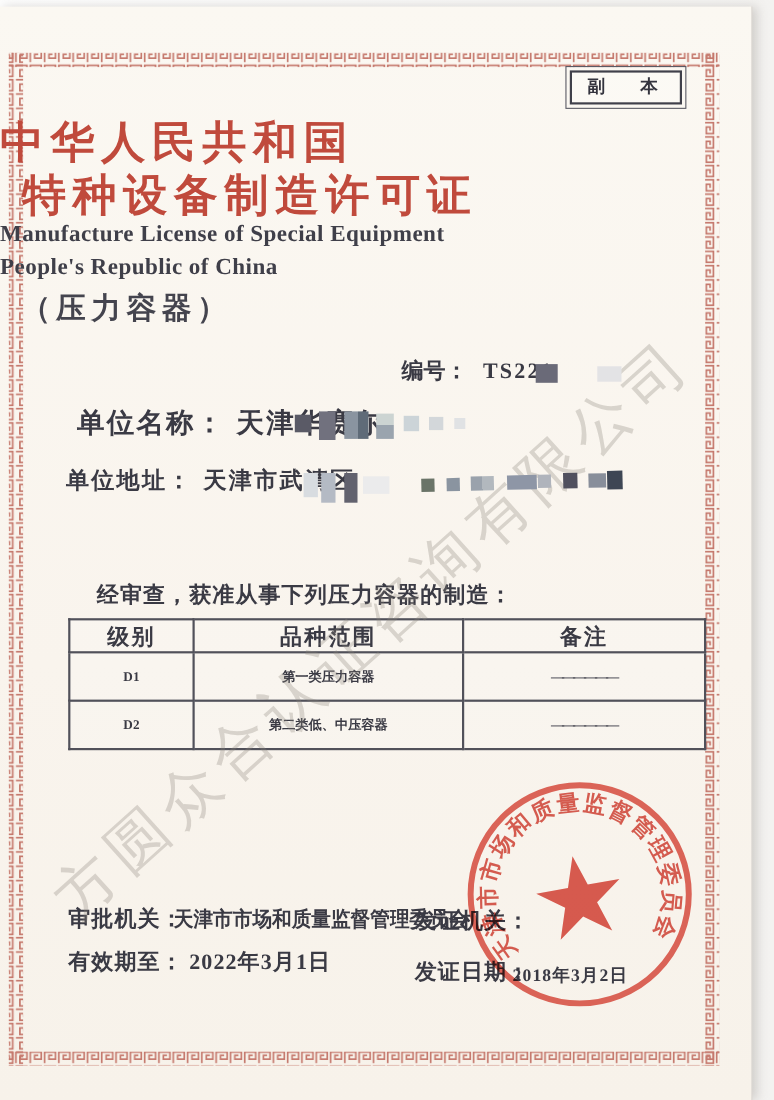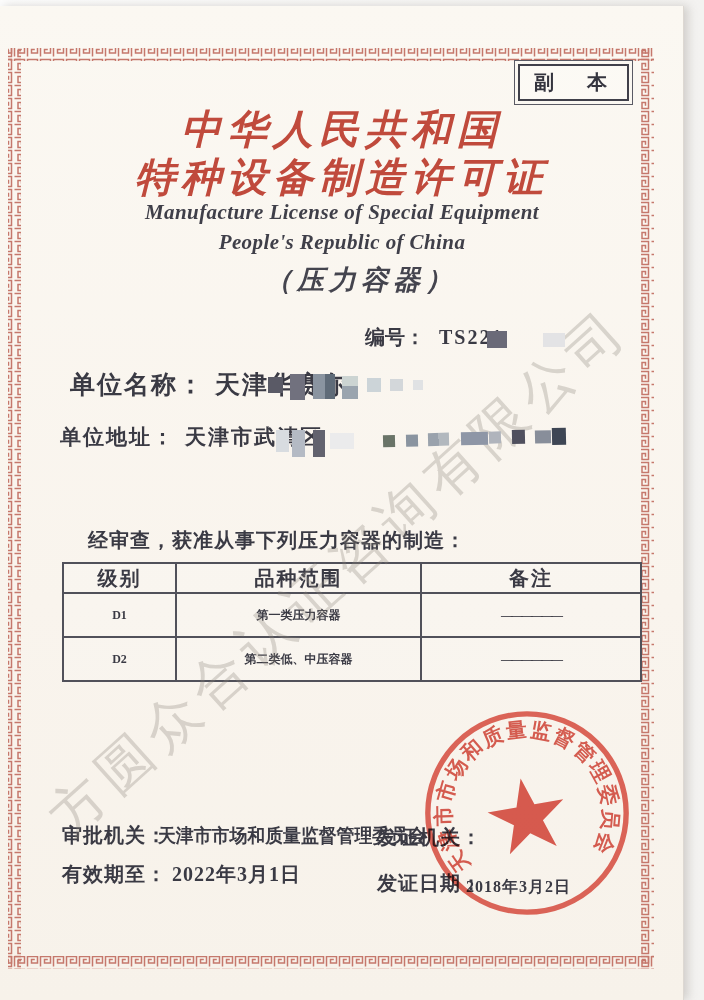--- a/index.html
+++ b/index.html
@@ -4,30 +4,30 @@
 <style>
   * { margin:0; padding:0; box-sizing:border-box; }
   body { width:704px; height:1000px; background:#ffffff; font-family:"Liberation Serif","DejaVu Serif",serif; }
   .photo { position:relative; width:704px; height:1000px; background:linear-gradient(90deg,#fdfdfd 0%, #f3f2f0 100%); overflow:hidden; }
   .paper { position:absolute; left:0; top:6px; width:684px; height:994px;
            background:linear-gradient(180deg,#fbf8f2 0%, #f9f4ed 60%, #f7f2ea 100%);
            border-right:1px solid #ddd8d2; box-shadow:4px 0 9px rgba(120,112,104,.28);
            color:#3a3a44; }
   .frame-svg { position:absolute; left:0; top:0; pointer-events:none; }
 
-  .center-line { position:absolute; left:0; width:684px; text-align:center; white-space:nowrap;font-style:italic; }
+  .center-line { position:absolute; left:0; width:684px; text-align:left; white-space:nowrap; }
   .title-cn { font-size:40px; font-weight:700; color:#c04a3c; letter-spacing:6px; }
-  .t1 { top:96px; } .t2 { top:144px; }
+  .t1 { top:96px; } .t2 { top:144px;padding-left:20px; }
   .title-en { font-size:21px; font-weight:700; color:#3f3f49; letter-spacing:.4px; }
   .e1 { top:194px; } .e2 { top:224px; }
   .category { top:256px; font-size:27px; font-weight:700; color:#44444e; letter-spacing:5px;margin-left:19px; }
 
   .copy-badge { position:absolute; left:518px; top:58px; border:2px solid #40404a;
                 outline:1px solid #5a5a64; outline-offset:3px; padding:3px 6px 3px 14px;
-                font-size:20px; font-weight:700; letter-spacing:14px; color:#34343e; background:rgba(255,255,255,.25);text-align:center; }
+                font-size:16px; font-weight:700; letter-spacing:14px; color:#34343e; background:rgba(255,255,255,.25);text-align:center; }
 
   .row { position:absolute; white-space:nowrap; font-weight:700; }
   .license-row { left:365px; top:318px; font-size:20px; }
   .license-row .num { margin-left:14px; letter-spacing:2px; }
   .name-row { left:70px; top:362px; font-size:25px; letter-spacing:2px; }
   .addr-row { left:60px; top:417px; font-size:21px; letter-spacing:2px; }
   .row .val { margin-left:10px; }
 
   .intro { position:absolute; left:88px; top:521px; font-size:20px; font-weight:700; letter-spacing:1px; }
 

